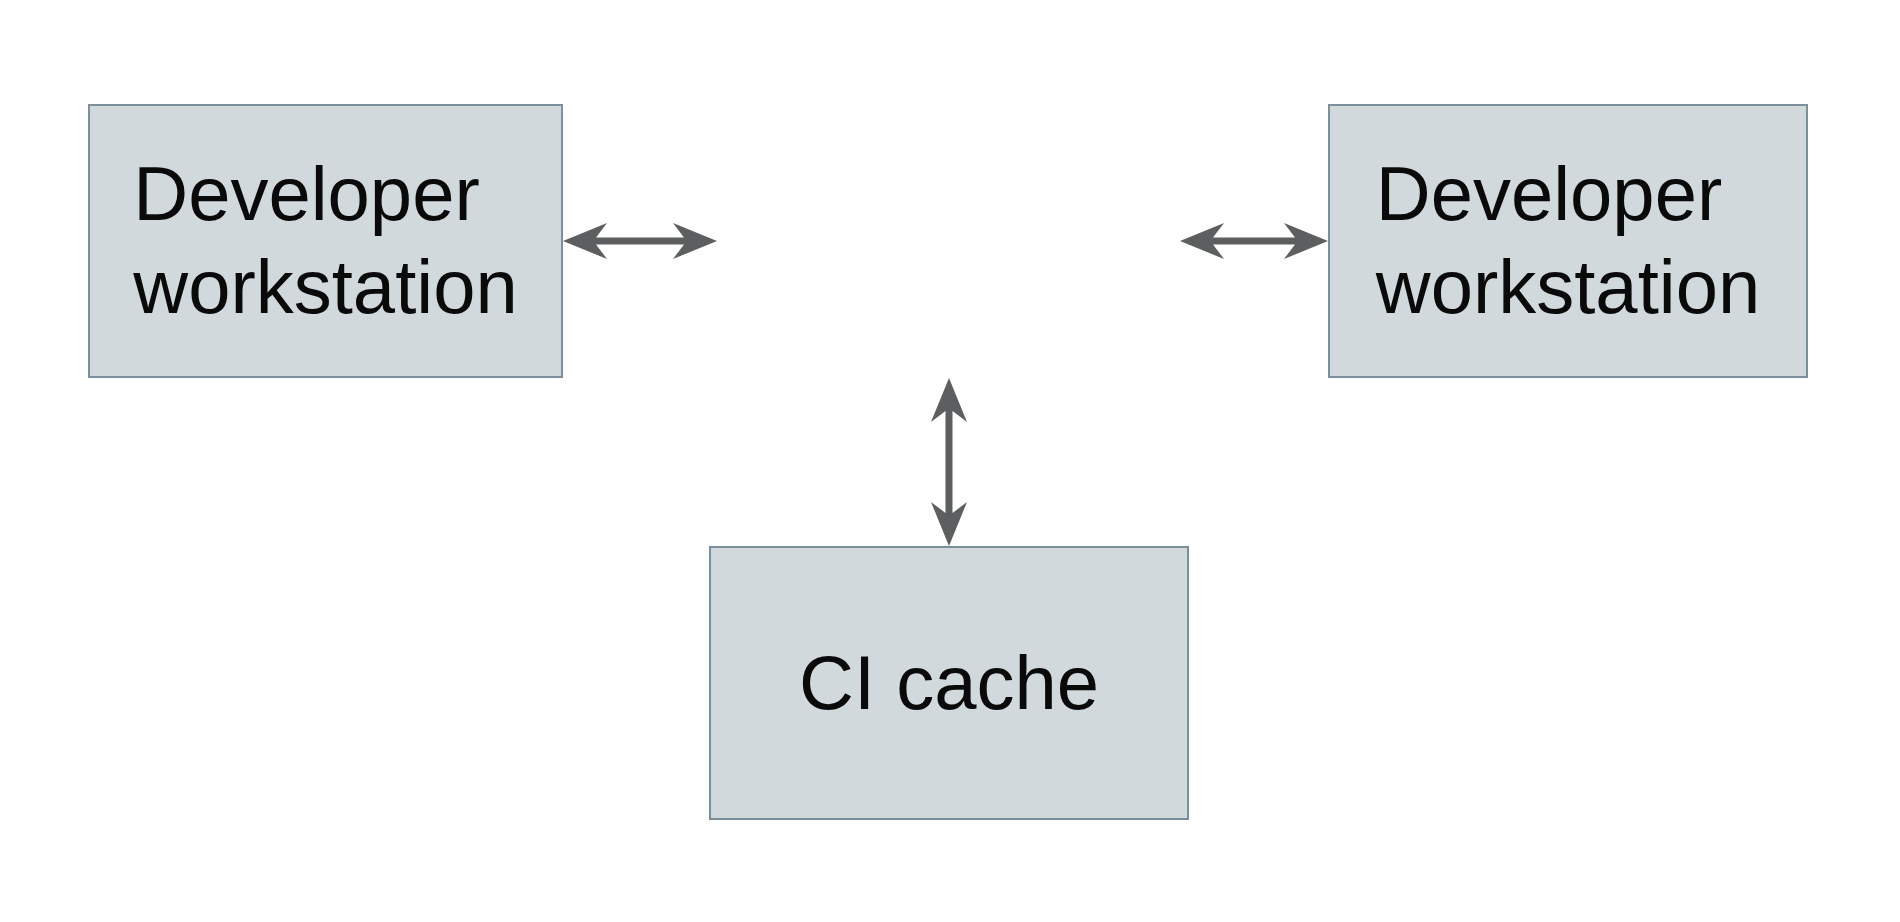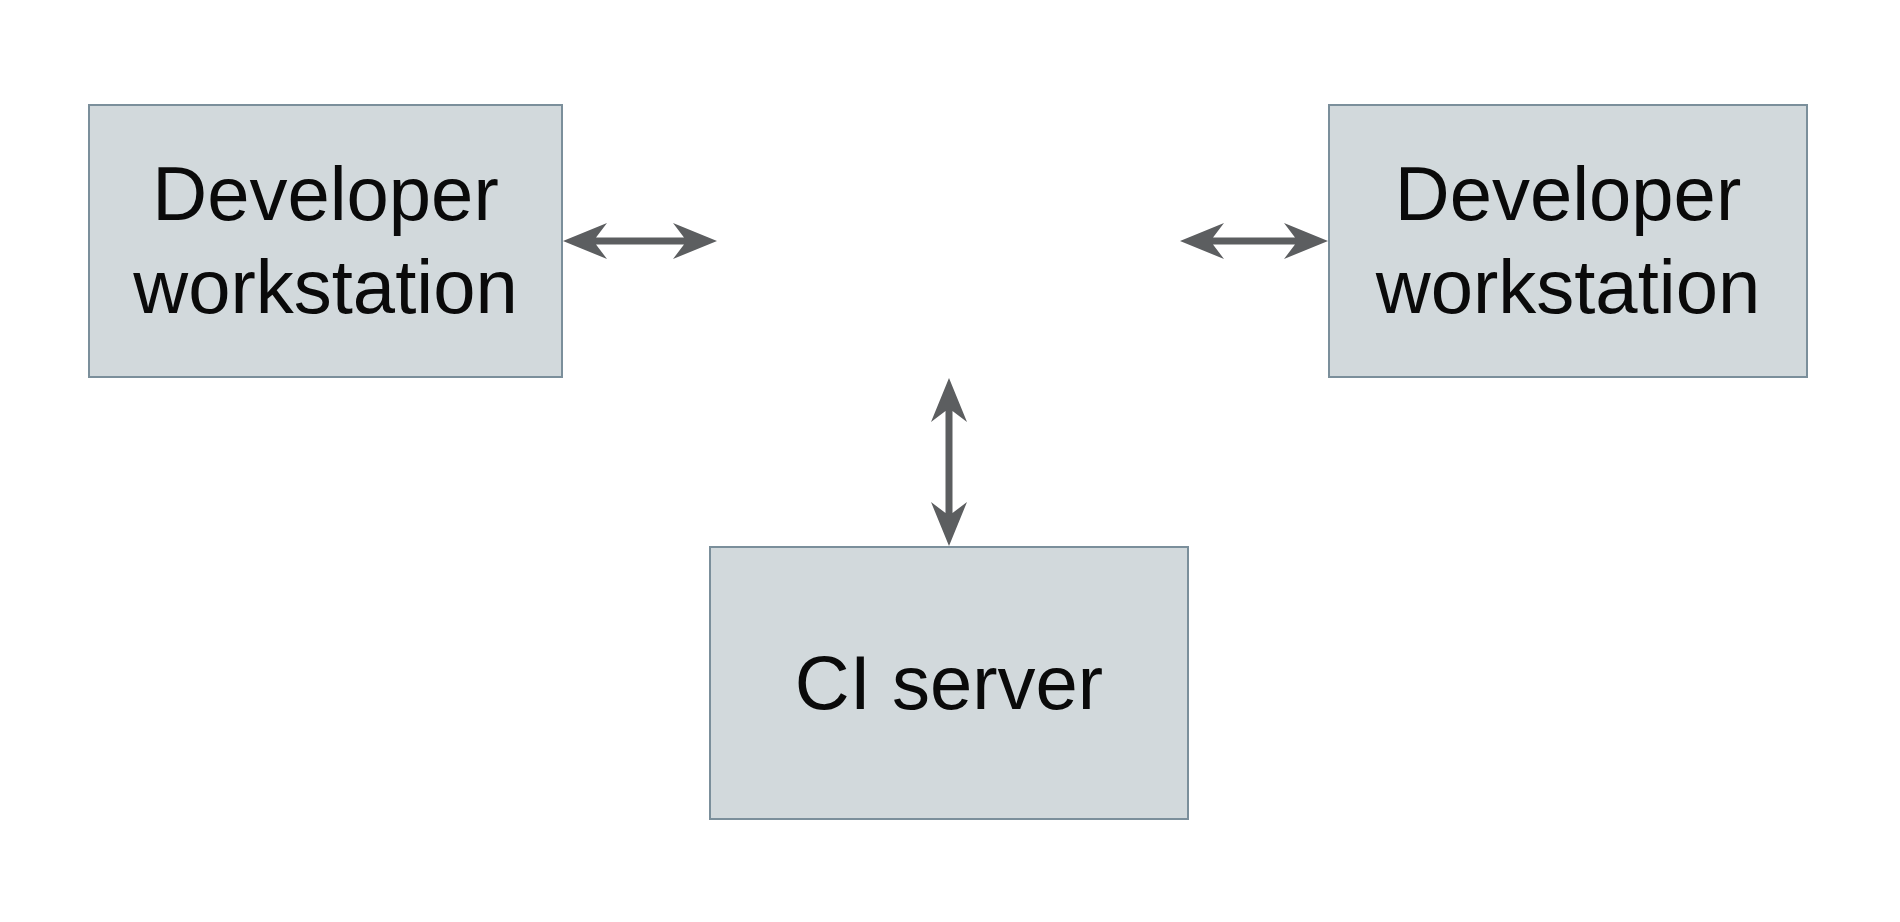--- a/index.html
+++ b/index.html
@@ -21,21 +21,21 @@
     border: 2px solid var(--node-border, #7b8f9b);
     box-sizing: border-box;
     display: flex;
     align-items: center;
     justify-content: center;
   }
   .node-label {
     font-size: 76px;
     line-height: 1.22;
     color: var(--text-color, #0a0a0a);
-    text-align: center;
+    text-align: left;
     white-space: pre-line;
     letter-spacing: 0px;
   }
   
   #node-dev-left   { left: 88px;  top: 104px; width: 475px; height: 274px; }
   #node-cache      { left: 717px; top: 104px; width: 463px; height: 274px; }
   #node-dev-right  { left: 1328px;top: 104px; width: 480px; height: 274px; }
   #node-ci         { left: 709px; top: 546px; width: 480px; height: 274px; }
 
   .edge {
@@ -57,21 +57,21 @@
 workstation</div>
   </div>
 
 
   <div class="node" id="node-dev-right">
     <div class="node-label">Developer
 workstation</div>
   </div>
 
   <div class="node" id="node-ci">
-    <div class="node-label">CI server</div>
+    <div class="node-label">CI cache</div>
   </div>
 
   <div class="edge" id="edge-left">
     <svg width="154" height="40" viewBox="0 0 154 40" aria-hidden="true">
       <polygon fill="currentColor" points="0,20 44,2 33,16.5 121,16.5 110,2 154,20 110,38 121,23.5 33,23.5 44,38"></polygon>
     </svg>
   </div>
 
   <div class="edge" id="edge-right">
     <svg width="148" height="40" viewBox="0 0 148 40" aria-hidden="true">

